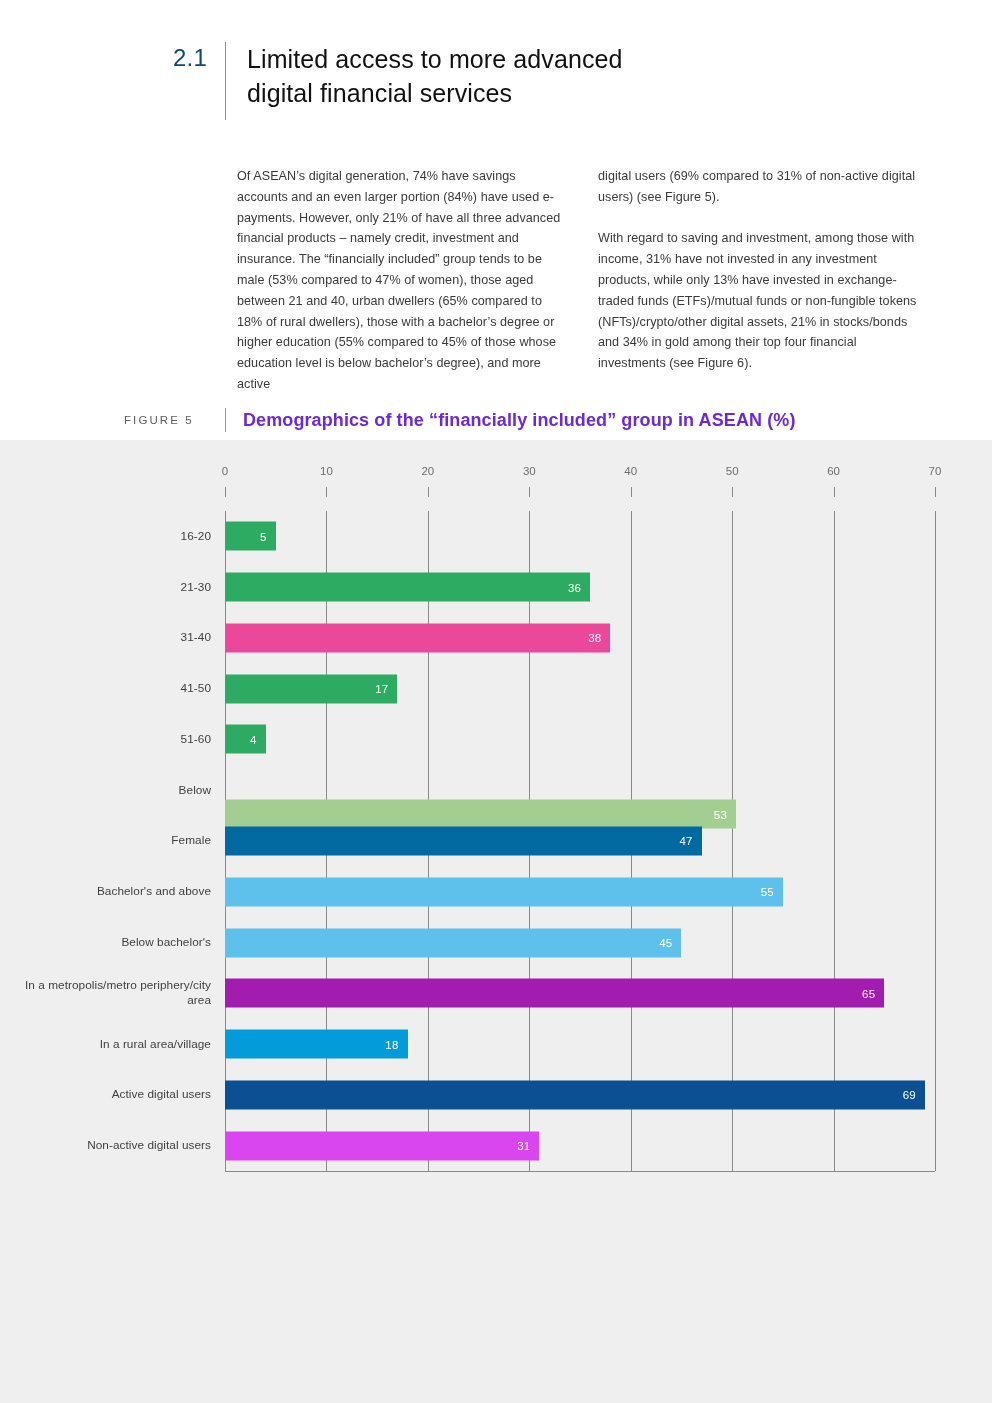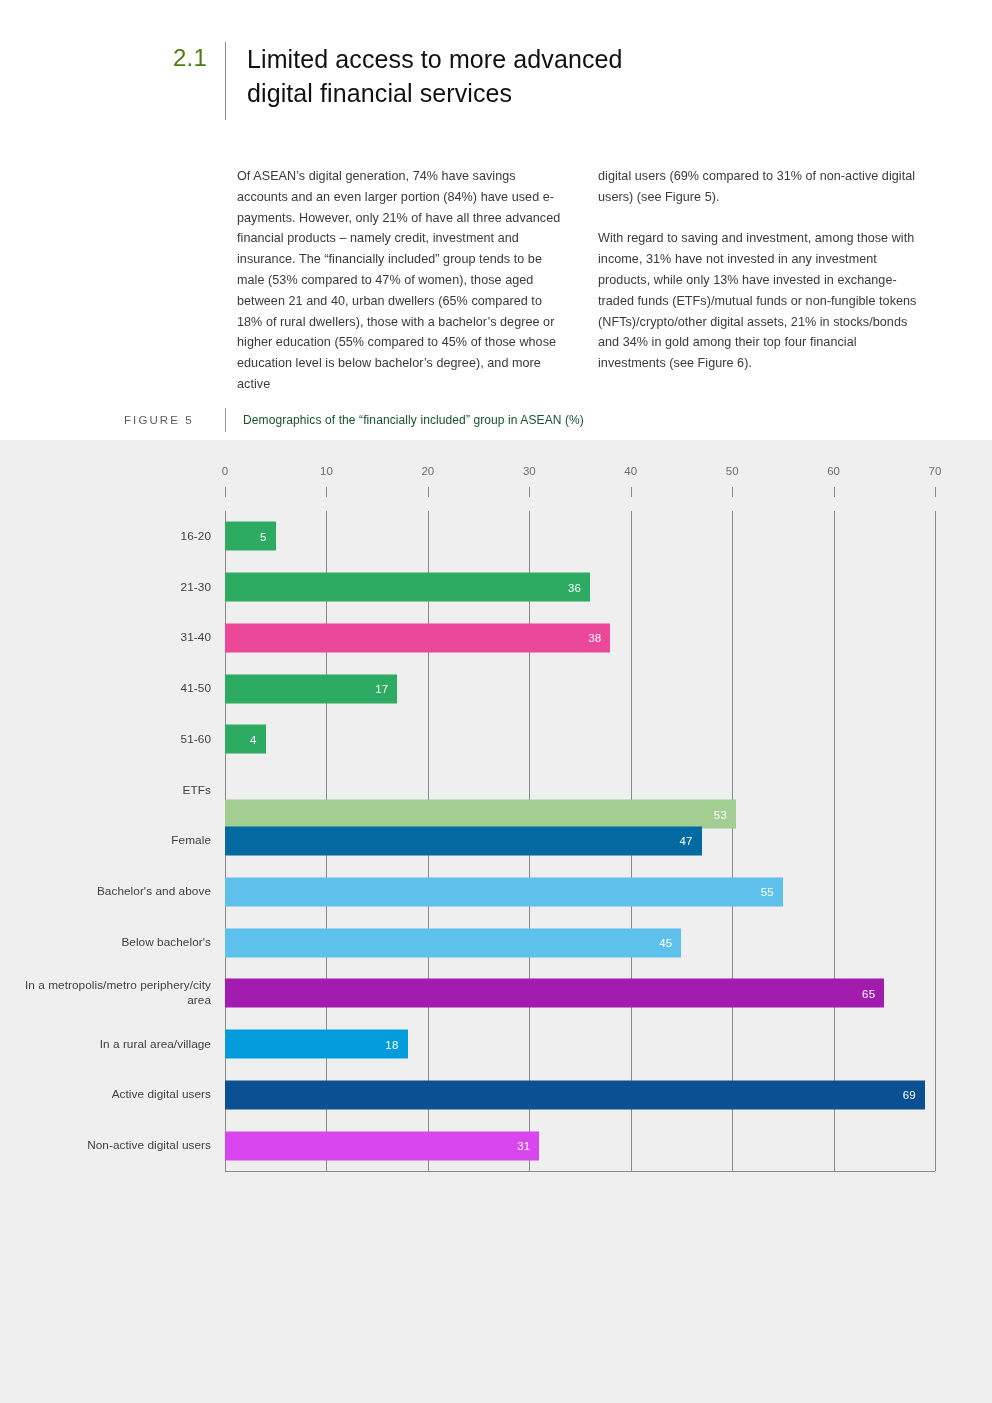--- a/index.html
+++ b/index.html
@@ -29,21 +29,21 @@
   .section-head {
     position: absolute;
     left: 173px;
     top: 42px;
     display: flex;
     align-items: flex-start;
   }
   .section-num {
     width: 52px;
     font-size: 24px;
-    color: #4d7c0f;
+    color: #0c4a6e;
     line-height: 32px;
     letter-spacing: .2px;
     flex: none;
   }
   .section-rule {
     width: 1px;
     align-self: stretch;
     background: #8d8d8d;
     margin-right: 21px;
     min-height: 78px;
@@ -92,23 +92,23 @@
     color: #5c5c5c;
     flex: none;
   }
   .figure-rule {
     width: 1px;
     height: 24px;
     background: #9a9a9a;
     margin-right: 17px;
   }
   .figure-title {
-    font-size: 12px;
-    font-weight: normal;
-    color: #14532d;
+    font-size: 18px;
+    font-weight: bold;
+    color: #6d28d9;
     letter-spacing: .1px;
   }
 
   
   .chart-band {
     position: absolute;
     left: 0;
     top: 440px;
     width: 992px;
     height: 963px;
@@ -318,21 +318,21 @@
         </div>
         <div class="row" style="top: 203.077px; height: 50.7692px;">
           <div class="row-label">51-60</div>
           <div class="bar-track">
             <div class="bar" style="width: 40.5714px; background: rgb(46, 171, 99);">
               <span class="bar-value">4</span>
             </div>
           </div>
         </div>
         <div class="row" style="top: 253.846px; height: 50.7692px;">
-          <div class="row-label">ETFs</div>
+          <div class="row-label">Below</div>
           <div class="bar-track">
             <div class="bar" style="width: 511px; background: rgb(162, 206, 146); margin-top: 24px;">
               <span class="bar-value">53</span>
             </div>
           </div>
         </div>
         <div class="row" style="top: 304.615px; height: 50.7692px;">
           <div class="row-label">Female</div>
           <div class="bar-track">
             <div class="bar" style="width: 476.714px; background: #0369a1;">

